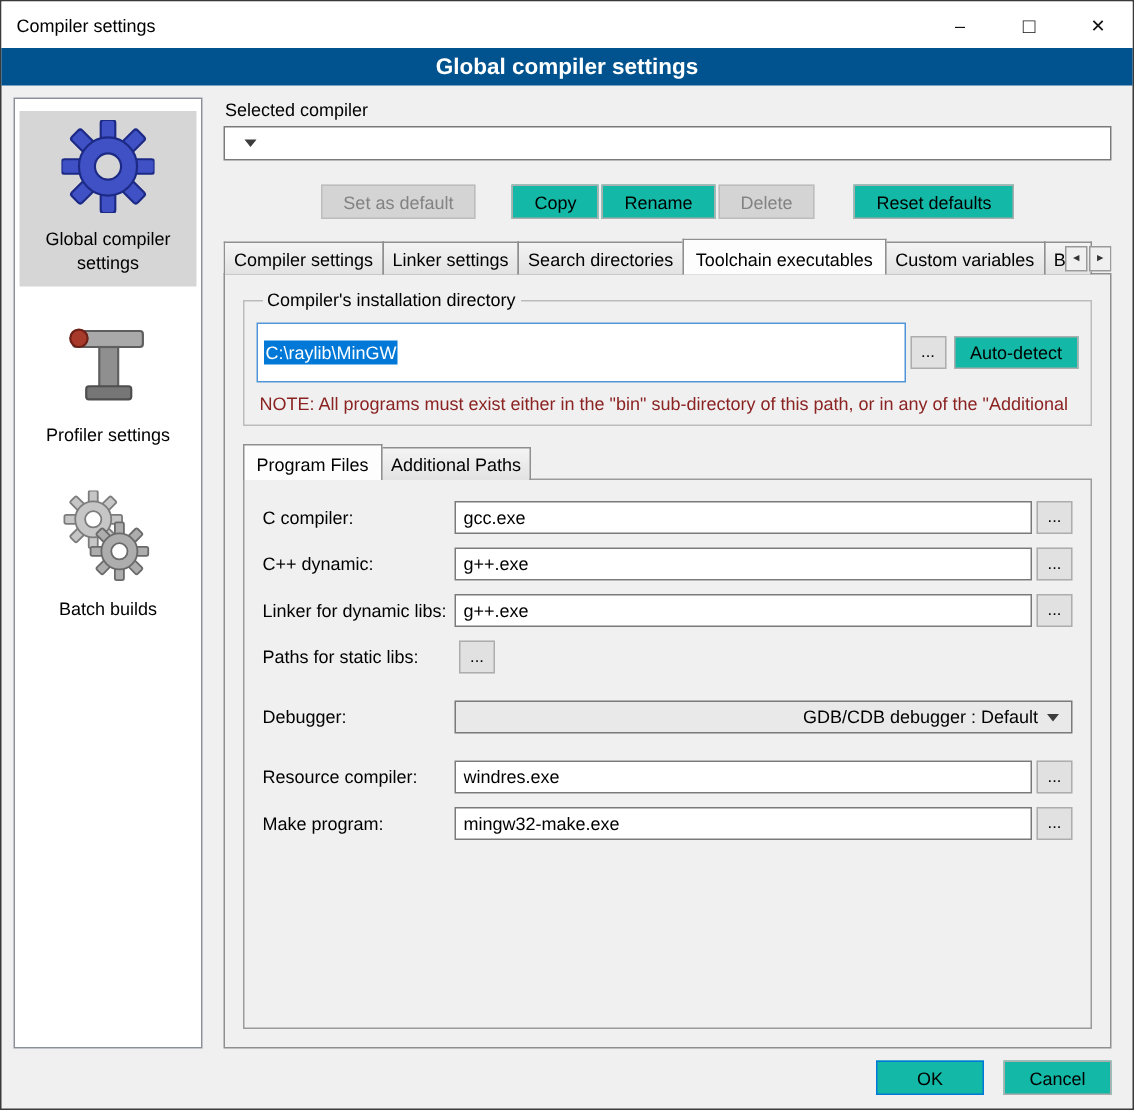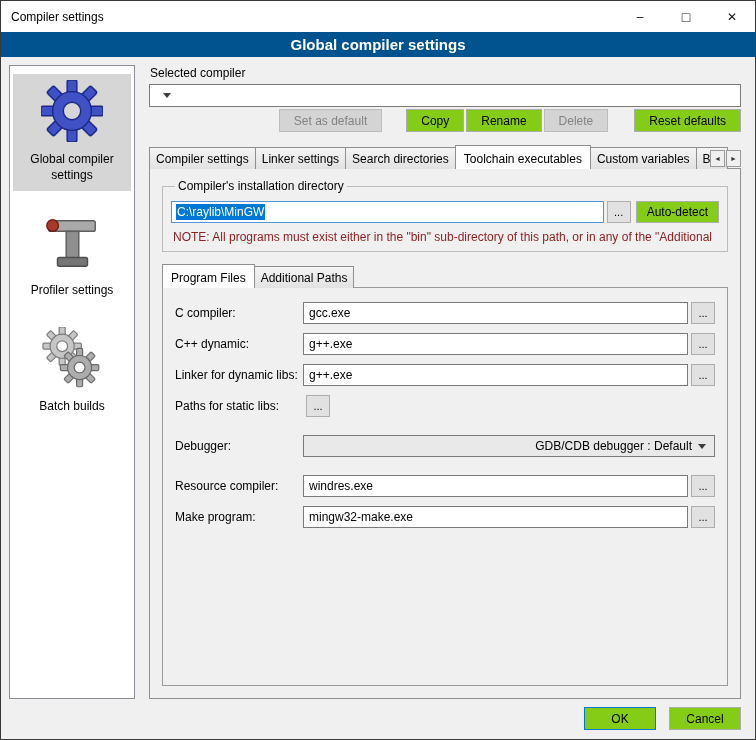--- a/index.html
+++ b/index.html
@@ -29,42 +29,42 @@
 
   
   .main { flex: 1; min-width: 0; margin-left: 14px; display: flex; flex-direction: column; }
   .field-label { margin: 1px 0 4px 1px; }
 
   .combo { height: 23px; border: 1px solid #7a7a7a; background: #fff; display: flex; align-items: center; padding: 0 8px 0 7px; }
   .combo-text { flex: 1; white-space: nowrap; overflow: hidden; }
   .caret { width: 0; height: 0; border-left: 4px solid transparent; border-right: 4px solid transparent; border-top: 5px solid #3c3c3c; margin-left: 6px; }
 
   
-  .btn-row { display: flex; justify-content: flex-end; margin-top: 2px; }
-  .btn { height: 23px; background: #84cc16; border: 1px solid #adadad; display: flex; align-items: center; justify-content: center; padding: 0 14px; font-family: inherit; font-size: 12px; cursor: default; }
+  .btn-row { display: flex; justify-content: center; margin-top: 16px; }
+  .btn { height: 23px; background: #14b8a6; border: 1px solid #adadad; display: flex; align-items: center; justify-content: center; padding: 0 14px; font-family: inherit; font-size: 12px; cursor: default; }
   .btn.disabled { color: #838383; background: #d4d4d4; border-color: #bdbdbd; }
   .m-r2 { margin-right: 2px; }
   .m-r24 { margin-right: 24px; }
   .m-r26 { margin-right: 26px; }
 
   
   .tabstrip { position: relative; display: flex; align-items: flex-end; margin-top: 13px; padding-right: 34px; overflow: hidden; white-space: nowrap; z-index: 2; }
   .tab { position: relative; border: 1px solid #8f8f8f; border-bottom: none; background: linear-gradient(#f4f4f4, #e2e2e2); padding: 4px 6px 3px; margin-right: -1px; cursor: default; flex: 0 0 auto; }
   .tab.active { background: #fdfdfd; padding: 6px 8px 4px; margin-bottom: -1px; z-index: 4; }
   .tab.truncated { max-width: 32px; overflow: hidden; }
   .tab-arrows { position: absolute; right: 0; bottom: 2px; display: flex; }
   .arrow-btn { width: 15px; height: 17px; border: 1px solid #9a9a9a; background: #f0f0f0; font-size: 7px; display: flex; align-items: center; justify-content: center; margin-left: 1px; color: #333; cursor: default; }
 
   .tabpage { flex: 1; min-height: 0; border: 1px solid #8f8f8f; margin-top: -1px; background: #f0f0f0; padding: 10px 12px 12px; display: flex; flex-direction: column; }
 
   
   fieldset.group { border: 1px solid #bcbcbc; padding: 8px 8px 4px; margin: 0 0 6px; }
   fieldset.group legend { padding: 0 3px; margin-left: 4px; }
   .dir-row { display: flex; align-items: center; }
-  .path-box { flex: 1; height: 22px; border: 1px solid #4f94d6; background: #fff; display: flex; align-items: center; padding: 0 4px; overflow: hidden; }
+  .path-box { flex: 1; height: 40px; border: 1px solid #4f94d6; background: #fff; display: flex; align-items: center; padding: 0 4px; overflow: hidden; }
   .path-box .sel { background: #0078d7; color: #fff; padding: 1px 1px; white-space: nowrap; }
   .mini-btn { flex: 0 0 auto; width: 24px; height: 22px; margin-left: 3px; background: #e1e1e1; border: 1px solid #adadad; font-family: inherit; font-size: 11px; line-height: 1; display: flex; align-items: center; justify-content: center; cursor: default; }
   .autodetect { margin-left: 5px; height: 22px; padding: 0 10px; }
   .note { color: #8b2323; margin: 7px 0 3px 2px; white-space: nowrap; overflow: hidden; }
 
   .subpage { flex: 1; min-height: 0; border: 1px solid #9b9b9b; margin-top: -1px; background: #f0f0f0; padding: 14px 12px; }
 
   
   .frow { display: flex; align-items: center; margin-bottom: 9px; }
   .frow .flabel { flex: 0 0 128px; }

